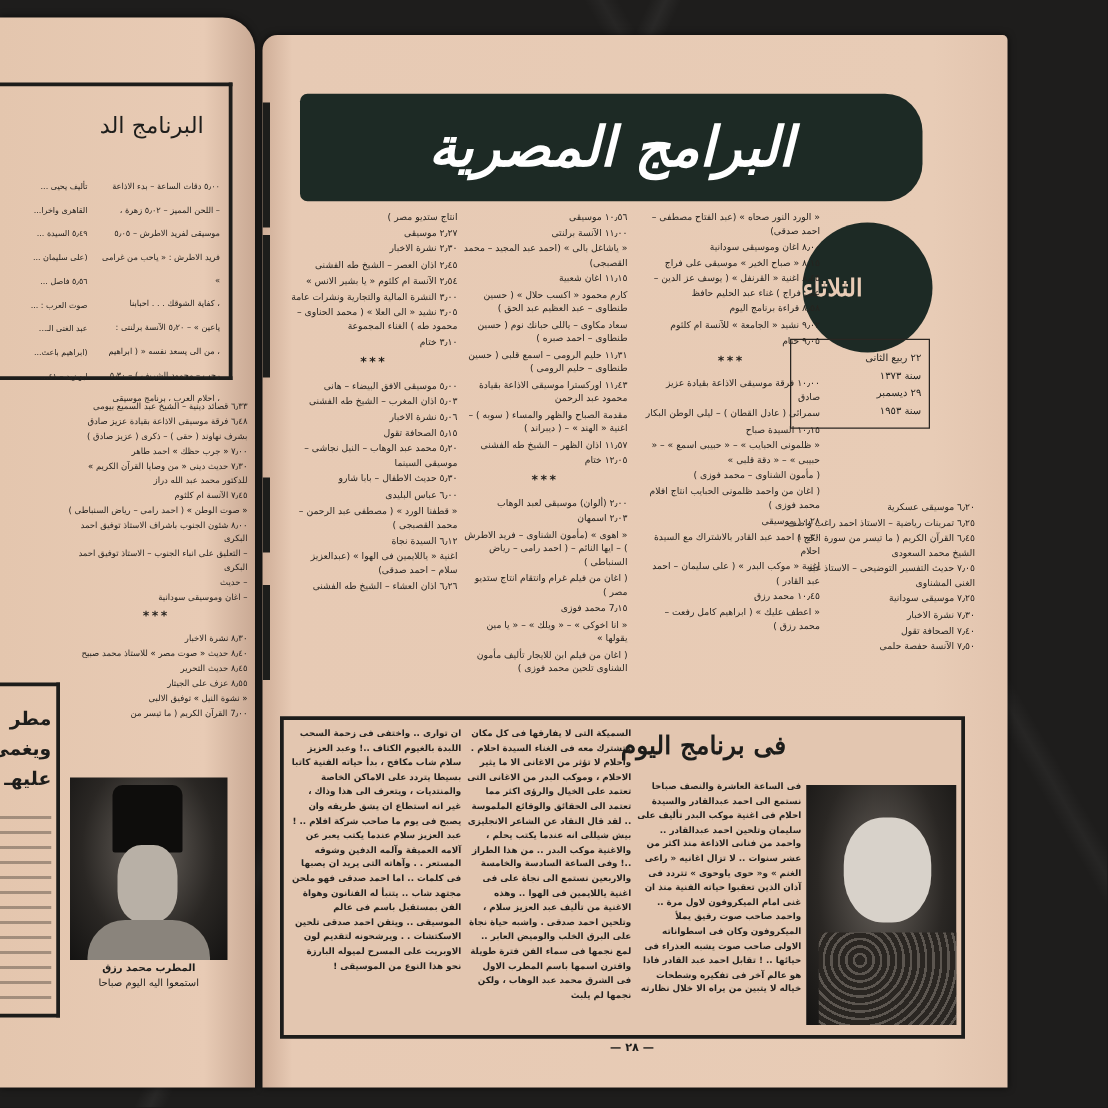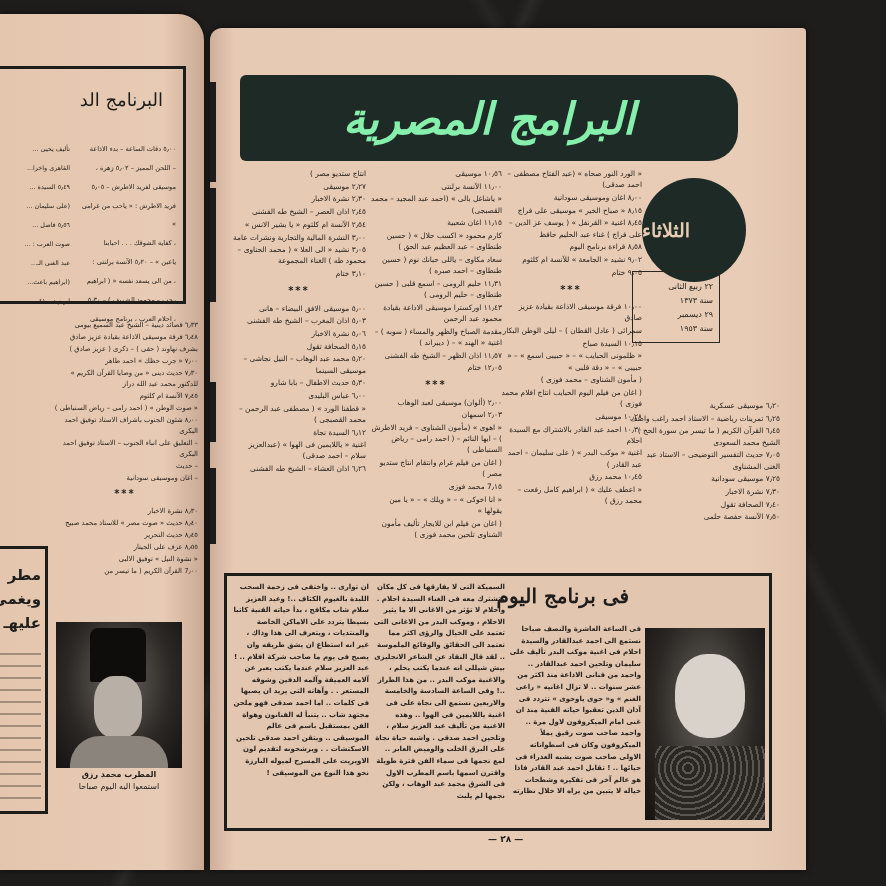--- a/index.html
+++ b/index.html
@@ -23,29 +23,29 @@
     background: linear-gradient(90deg,#cfae98 0%,#e7cab4 4%,#e8ccb6 90%,#e2c4ae 100%); }
   .ar { direction: rtl; text-align: right; font-family: "DejaVu Sans", sans-serif; }
   .col { position: absolute; font-size: 7.4px; line-height: 11.2px; color: #26231f; }
   .col p { margin-bottom: 1.5px; }
   .stars { text-align: center; font-size: 10px; letter-spacing: 2px; margin: 6px 0; font-weight: bold; }
   .banner {
     position: absolute; left: 30px; top: 47px; width: 498px; height: 86px;
     background: #1d2a25; border-radius: 6px 30px 30px 6px;
     display: flex; align-items: center; justify-content: center;
   }
-  .banner-text { color: #86efac; font-family: "DejaVu Serif", serif; font-size: 44px; font-weight: bold; letter-spacing: 2px; font-style: italic; }
+  .banner-text { color: #ffffff; font-family: "DejaVu Serif", serif; font-size: 44px; font-weight: bold; letter-spacing: 2px; font-style: italic; }
   .day-circle {
     position: absolute; left: 432px; top: 150px; width: 104px; height: 104px;
     border-radius: 50%; background: #1d2a25;
     display: flex; align-items: center; 
   }
   .day-text { color: #e8cbb5; font-size: 19px; font-weight: bold; font-family: "DejaVu Serif", serif; }
   .date-box {
-    position: absolute; left: 422px; top: 243px; width: 88px; height: 72px;
+    position: absolute; left: 422px; top: 243px; width: 112px; height: 72px;
     border: 1.5px solid #2a2622; padding: 8px 6px; font-size: 8px; line-height: 14px;
   }
   .vbar { position: absolute; left: 0; width: 6px; background: #1d1d1b; }
   .frame {
     position: absolute; left: 14px; top: 545px; width: 548px; height: 258px;
     border: 3px solid #1d1d1b; background: #e3c6b0;
   }
   .frame-title { position: absolute; right: 140px; top: 8px; font-size: 20px; font-family: "DejaVu Serif", serif; font-weight: bold; }
   .photo { position: absolute; background: radial-gradient(ellipse at 50% 40%, #6a645e 0%, #2a2724 60%, #141312 100%); }
   .pagenum { position: absolute; left: 278px; top: 806px; font-size: 9px; font-weight: bold; }
@@ -139,35 +139,35 @@
     <div class="day-text ar">الثلاثاء</div>
   </div>
 
   <div class="date-box ar">
     <div>٢٢ ربيع الثانى</div>
     <div>سنة ١٣٧٣</div>
     <div>٢٩ ديسمبر</div>
     <div>سنة ١٩٥٣</div>
   </div>
 
-  <div class="col ar" style="left:290px; top:140px; width:142px;">
+  <div class="col ar" style="left:304px; top:140px; width:142px;">
     <p>« الورد النور صحاه » (عبد الفتاح مصطفى – احمد صدقى)</p>
     <p>٨٫٠٠ اغان وموسيقى سودانية</p>
     <p>٨٫١٥ « صباح الخير » موسيقى على فراج</p>
     <p>٨٫٤٥ اغنية « القرنفل » ( يوسف عز الدين – على فراج ) غناء عبد الحليم حافظ</p>
     <p>٨٫٥٨ قراءة برنامج اليوم</p>
     <p>٩٫٠٢ نشيد « الجامعة » للآنسة ام كلثوم</p>
     <p>٩٫٠٥ ختام</p>
     <div class="stars">***</div>
     <p>١٠٫٠٠ فرقة موسيقى الاذاعة بقيادة عزيز صادق</p>
     <p>سمرائى ( عادل القطان ) – ليلى الوطن البكار</p>
     <p>١٠٫١٥ السيدة صباح</p>
     <p>« ظلمونى الحبايب » – « حبيبى اسمع » – « حبيبى » – « دقة قلبى »</p>
     <p>( مأمون الشناوى – محمد فوزى )</p>
-    <p>( اغان من فيلم اليوم الحبايب انتاج افلام محمد فوزى )</p>
+    <p>( اغان من واحمد ظلمونى الحبايب انتاج افلام محمد فوزى )</p>
     <p>١٠٫٢٨ موسيقى</p>
     <p>١٠٫٣٠ احمد عبد القادر بالاشتراك مع السيدة احلام</p>
     <p>اغنية « موكب البدر » ( على سليمان – احمد عبد القادر )</p>
     <p>١٠٫٤٥ محمد رزق</p>
     <p>« اعطف عليك » ( ابراهيم كامل رفعت – محمد رزق )</p>
   </div>
 
   <div class="col ar" style="left:418px; top:372px; width:152px;">
     <p>٦٫٢٠ موسيقى عسكرية</p>
     <p>٦٫٢٥ تمرينات رياضية – الاستاذ احمد راغب واصف</p>

